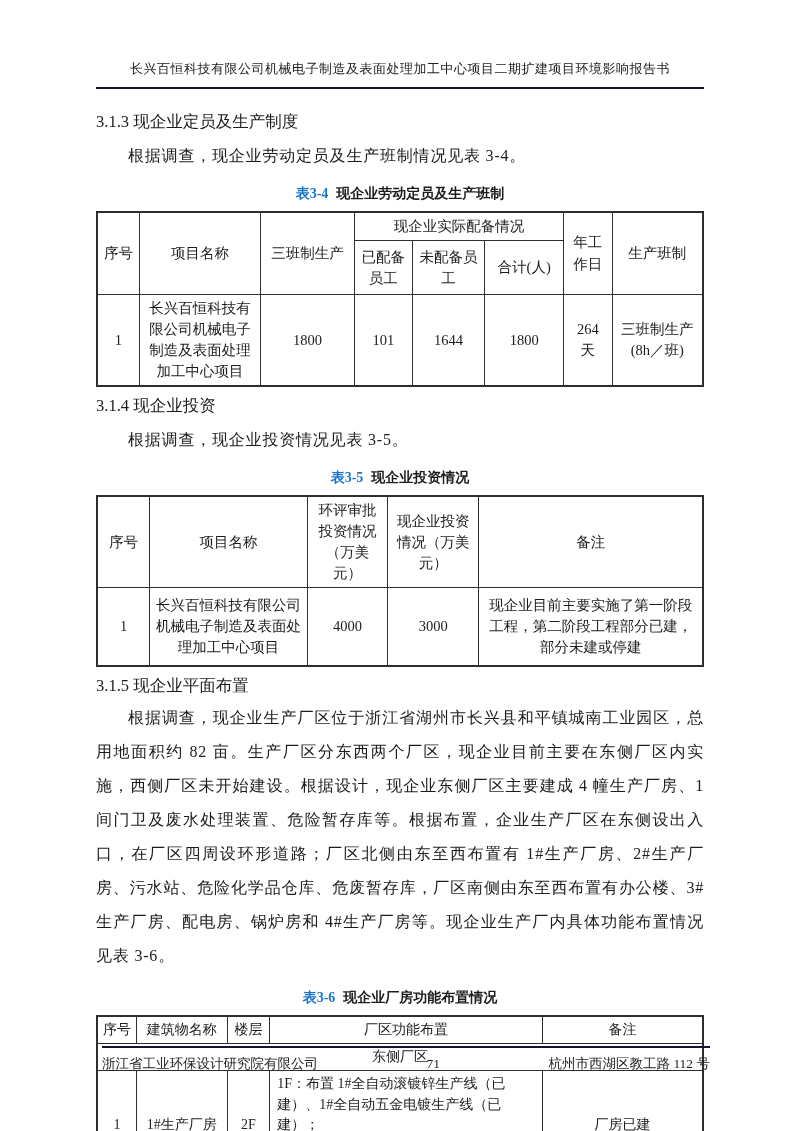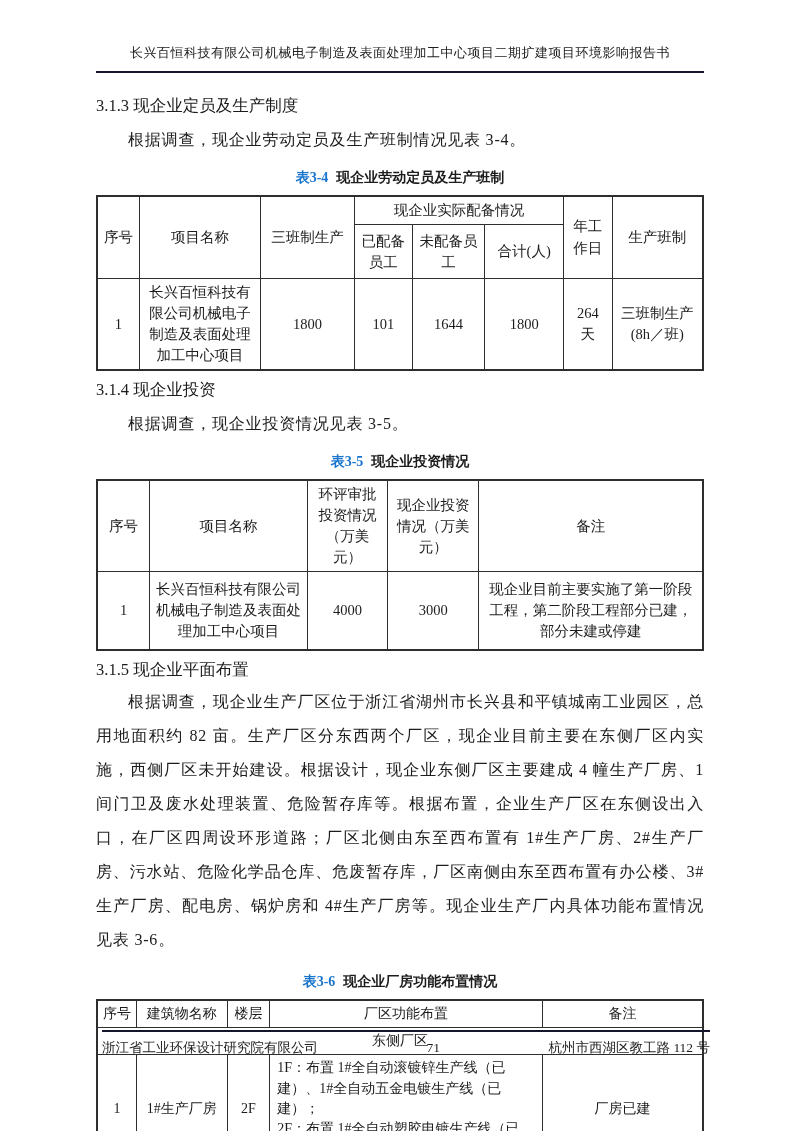--- a/index.html
+++ b/index.html
@@ -4,21 +4,21 @@
 <style>
   :root { --accent: #1874CD; --ink: #1c1c1c; --line: #2e2e2e; }
   * { box-sizing: border-box; margin: 0; padding: 0; }
   html,body { background: #ffffff; }
   body {
     width: 800px; height: 1131px; position: relative; overflow: hidden;
     font-family: "Liberation Serif", "DejaVu Serif", serif;
     color: var(--ink);
   }
   .page { width: 800px; height: 1131px; position: relative; }
-  .content { width: 608px; margin: 0 auto; }
+  .content { width: 608px; margin: 16px auto; }
 
   
   .doc-header { padding-top: 44px; }
   .doc-header .htitle {
     text-align: center; font-size: 13px; letter-spacing: 0.5px;
     padding-bottom: 9px;
   }
   .doc-header .hrule { border-top: 2.5px solid #15152e; }
 
   

